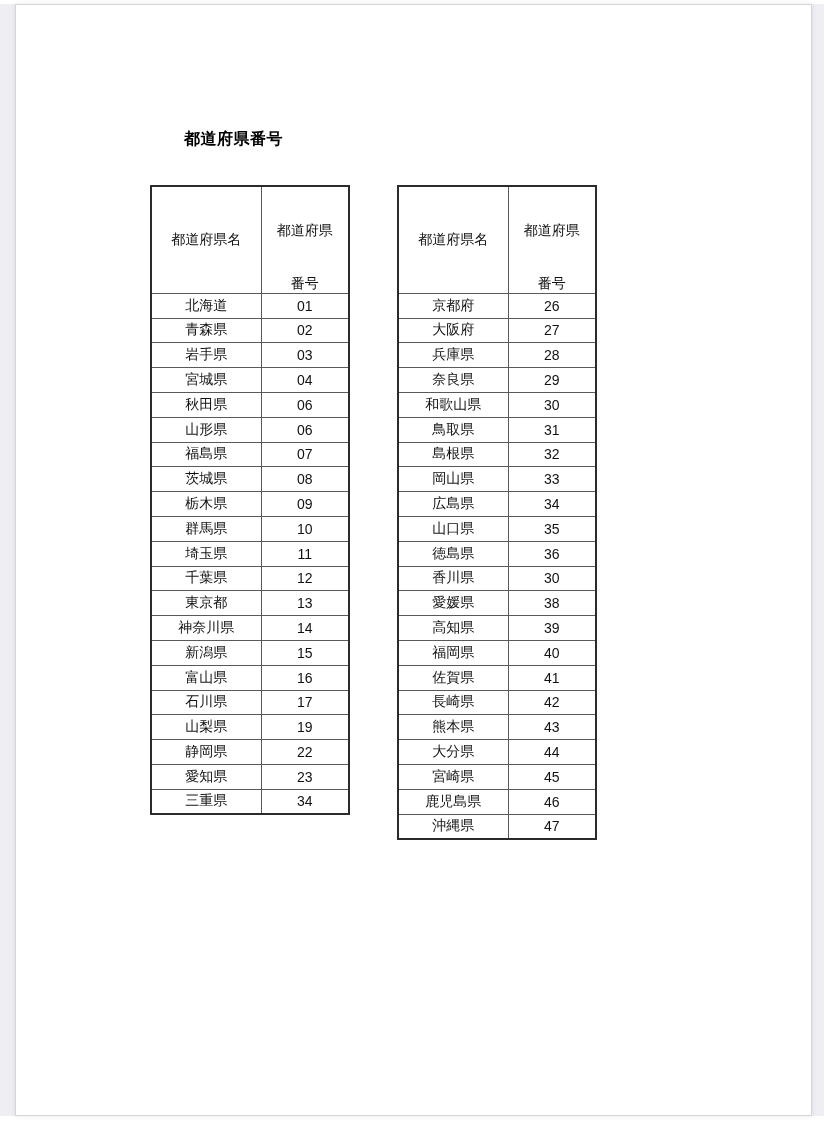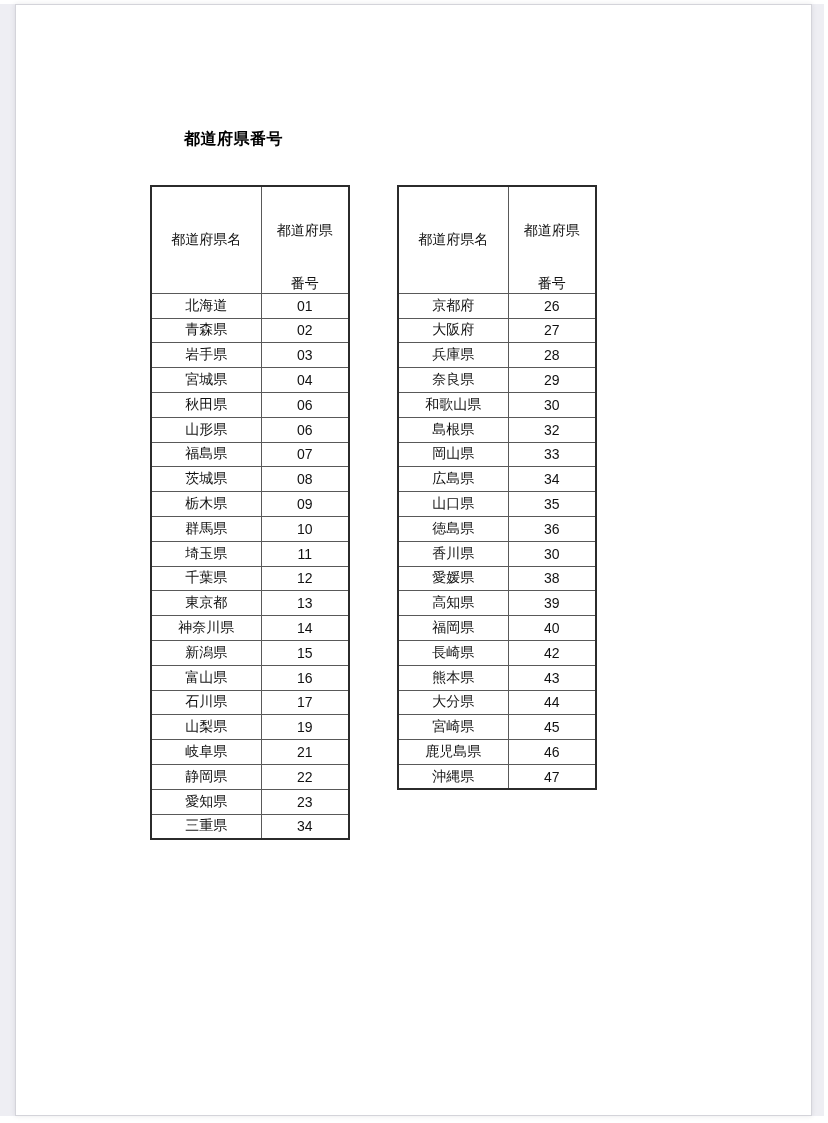--- a/index.html
+++ b/index.html
@@ -161,24 +161,20 @@
             </tr>
             <tr>
               <td>石川県</td>
               <td>17</td>
             </tr>
             <tr>
               <td>山梨県</td>
               <td>19</td>
             </tr>
             <tr>
-              <td>岐阜県</td>
-              <td>21</td>
-            </tr>
-            <tr>
               <td>静岡県</td>
               <td>22</td>
             </tr>
             <tr>
               <td>愛知県</td>
               <td>23</td>
             </tr>
             <tr>
               <td>三重県</td>
               <td>34</td>
@@ -217,20 +213,24 @@
             </tr>
             <tr>
               <td>奈良県</td>
               <td>29</td>
             </tr>
             <tr>
               <td>和歌山県</td>
               <td>30</td>
             </tr>
             <tr>
+              <td>鳥取県</td>
+              <td>31</td>
+            </tr>
+            <tr>
               <td>島根県</td>
               <td>32</td>
             </tr>
             <tr>
               <td>岡山県</td>
               <td>33</td>
             </tr>
             <tr>
               <td>広島県</td>
               <td>34</td>
@@ -251,20 +251,24 @@
               <td>愛媛県</td>
               <td>38</td>
             </tr>
             <tr>
               <td>高知県</td>
               <td>39</td>
             </tr>
             <tr>
               <td>福岡県</td>
               <td>40</td>
+            </tr>
+            <tr>
+              <td>佐賀県</td>
+              <td>41</td>
             </tr>
             <tr>
               <td>長崎県</td>
               <td>42</td>
             </tr>
             <tr>
               <td>熊本県</td>
               <td>43</td>
             </tr>
             <tr>

